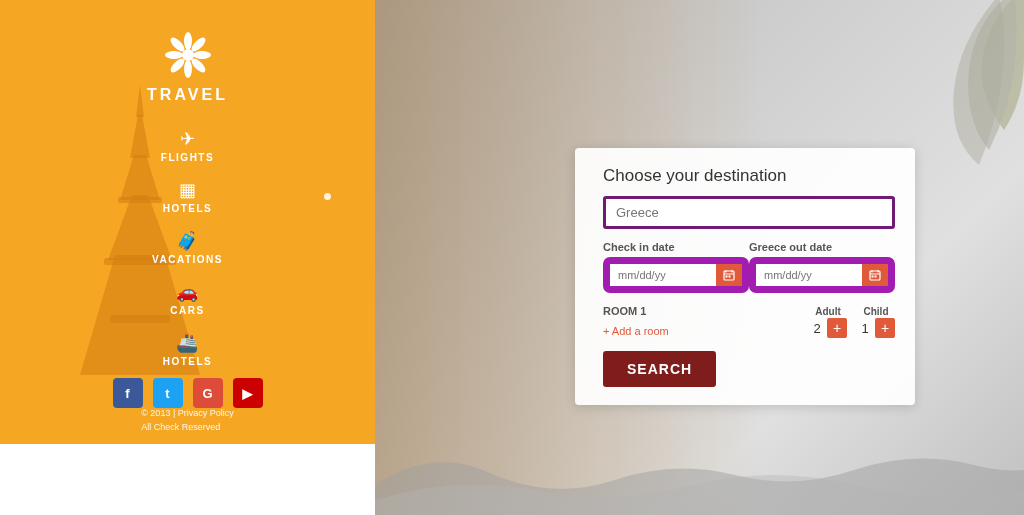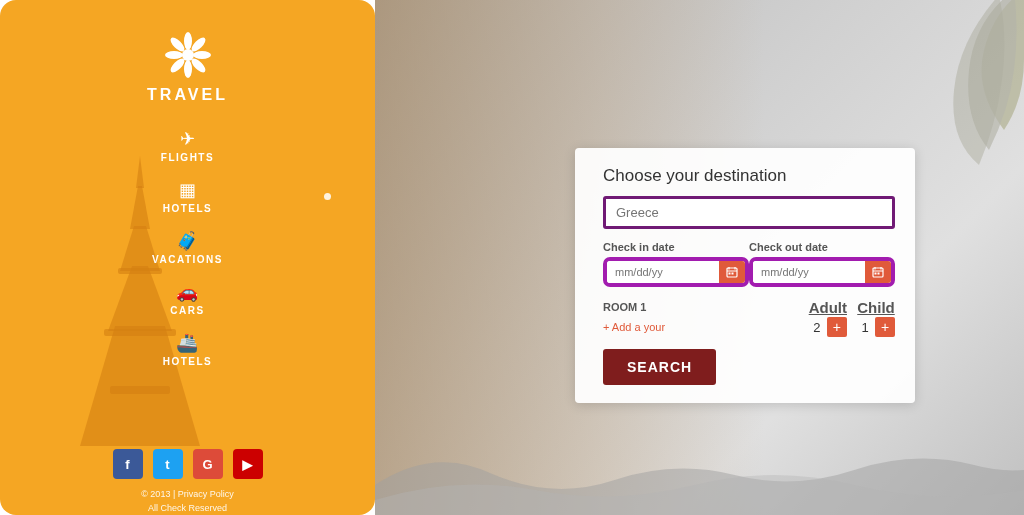--- a/index.html
+++ b/index.html
@@ -1,29 +1,28 @@
 <!DOCTYPE html>
 <html><head>
   <meta charset="utf-8">
   <style>
     * { margin: 0; padding: 0; box-sizing: border-box; }
     body { width: 1024px; height: 515px; overflow: hidden; font-family: Arial, sans-serif; display: flex; }
 
     
     .sidebar {
       width: 375px;
-      height: 515px;
+      height: 444px;
       background: #F5A623;
       position: relative;
       display: flex;
       flex-direction: column;
       align-items: center;
       flex-shrink: 0;
       overflow: hidden;
-      border-radius: 16px;
     }
 
     .logo-area {
       position: relative;
       z-index: 2;
       display: flex;
       flex-direction: column;
       align-items: center;
       margin-top: 28px;
     }
@@ -82,25 +81,24 @@
       cursor: pointer;
     }
 
     .fb { background: #3b5998; }
     .tw { background: #1da1f2; }
     .gp { background: #dd4b39; }
     .yt { background: #cc0000; }
 
     .footer-text {
       position: absolute;
-      bottom: 0;
+      bottom: 10px;
       z-index: 2;
       color: white;
       font-size: 9px;
-      text-align: center;
       line-height: 1.5;
       opacity: 0.9;
     }
 
     
     .main-area {
       flex: 1;
       height: 515px;
       position: relative;
       background: #c8c8c8;
@@ -160,21 +158,21 @@
       color: #555;
       font-weight: bold;
       margin-bottom: 4px;
       display: block;
     }
 
     .date-input-wrap {
       position: relative;
       display: flex;
       align-items: center;
-      border: 4px solid #a21caf;
+      border: 7px solid #a21caf;
       border-radius: 7px;
       overflow: hidden;
     }
 
     .date-input {
       flex: 1;
       border: none;
       padding: 5px 8px;
       font-size: 11px;
       color: #aaa;
@@ -225,25 +223,24 @@
       gap: 10px;
     }
 
     .guest-col {
       display: flex;
       flex-direction: column;
       align-items: center;
     }
 
     .guest-col-label {
-      font-size: 15px;
+      font-size: 10px;
       font-weight: bold;
       color: #555;
       margin-bottom: 1px;
-      text-decoration: underline;
     }
 
     .stepper {
       display: flex;
       align-items: center;
       gap: 2px;
     }
 
     .stepper-val {
       font-size: 13px;
@@ -453,41 +450,41 @@
               <line x1="3" y1="1" x2="3" y2="3.5" stroke="white" stroke-width="1.2"></line>
               <line x1="9" y1="1" x2="9" y2="3.5" stroke="white" stroke-width="1.2"></line>
               <line x1="1" y1="5" x2="11" y2="5" stroke="white" stroke-width="1"></line>
               <rect x="2.5" y="6.5" width="2" height="2" fill="white"></rect>
               <rect x="5.5" y="6.5" width="2" height="2" fill="white"></rect>
             </svg>
           </button>
         </div>
       </div>
       <div class="date-group">
-        <span class="date-label">Check out date</span>
+        <span class="date-label">Greece out date</span>
         <div class="date-input-wrap">
           <input class="date-input" type="text" placeholder="mm/dd/yy" style="">
           <button class="cal-btn">
             <svg width="12" height="12" viewBox="0 0 12 12">
               <rect x="1" y="2" width="10" height="9" rx="1" fill="none" stroke="white" stroke-width="1.2"></rect>
               <line x1="3" y1="1" x2="3" y2="3.5" stroke="white" stroke-width="1.2"></line>
               <line x1="9" y1="1" x2="9" y2="3.5" stroke="white" stroke-width="1.2"></line>
               <line x1="1" y1="5" x2="11" y2="5" stroke="white" stroke-width="1"></line>
               <rect x="2.5" y="6.5" width="2" height="2" fill="white"></rect>
               <rect x="5.5" y="6.5" width="2" height="2" fill="white"></rect>
             </svg>
           </button>
         </div>
       </div>
     </div>
 
     <div class="room-row">
       <div class="room-left">
         <span class="room-label">ROOM 1</span>
-        <a class="add-room-link">+ Add a your</a>
+        <a class="add-room-link">+ Add a room</a>
       </div>
       <div class="guest-group">
         <div class="guest-col">
           <span class="guest-col-label">Adult</span>
           <div class="stepper">
             <span class="stepper-val">2</span>
             <button class="stepper-btn">+</button>
           </div>
         </div>
         <div class="guest-col">

